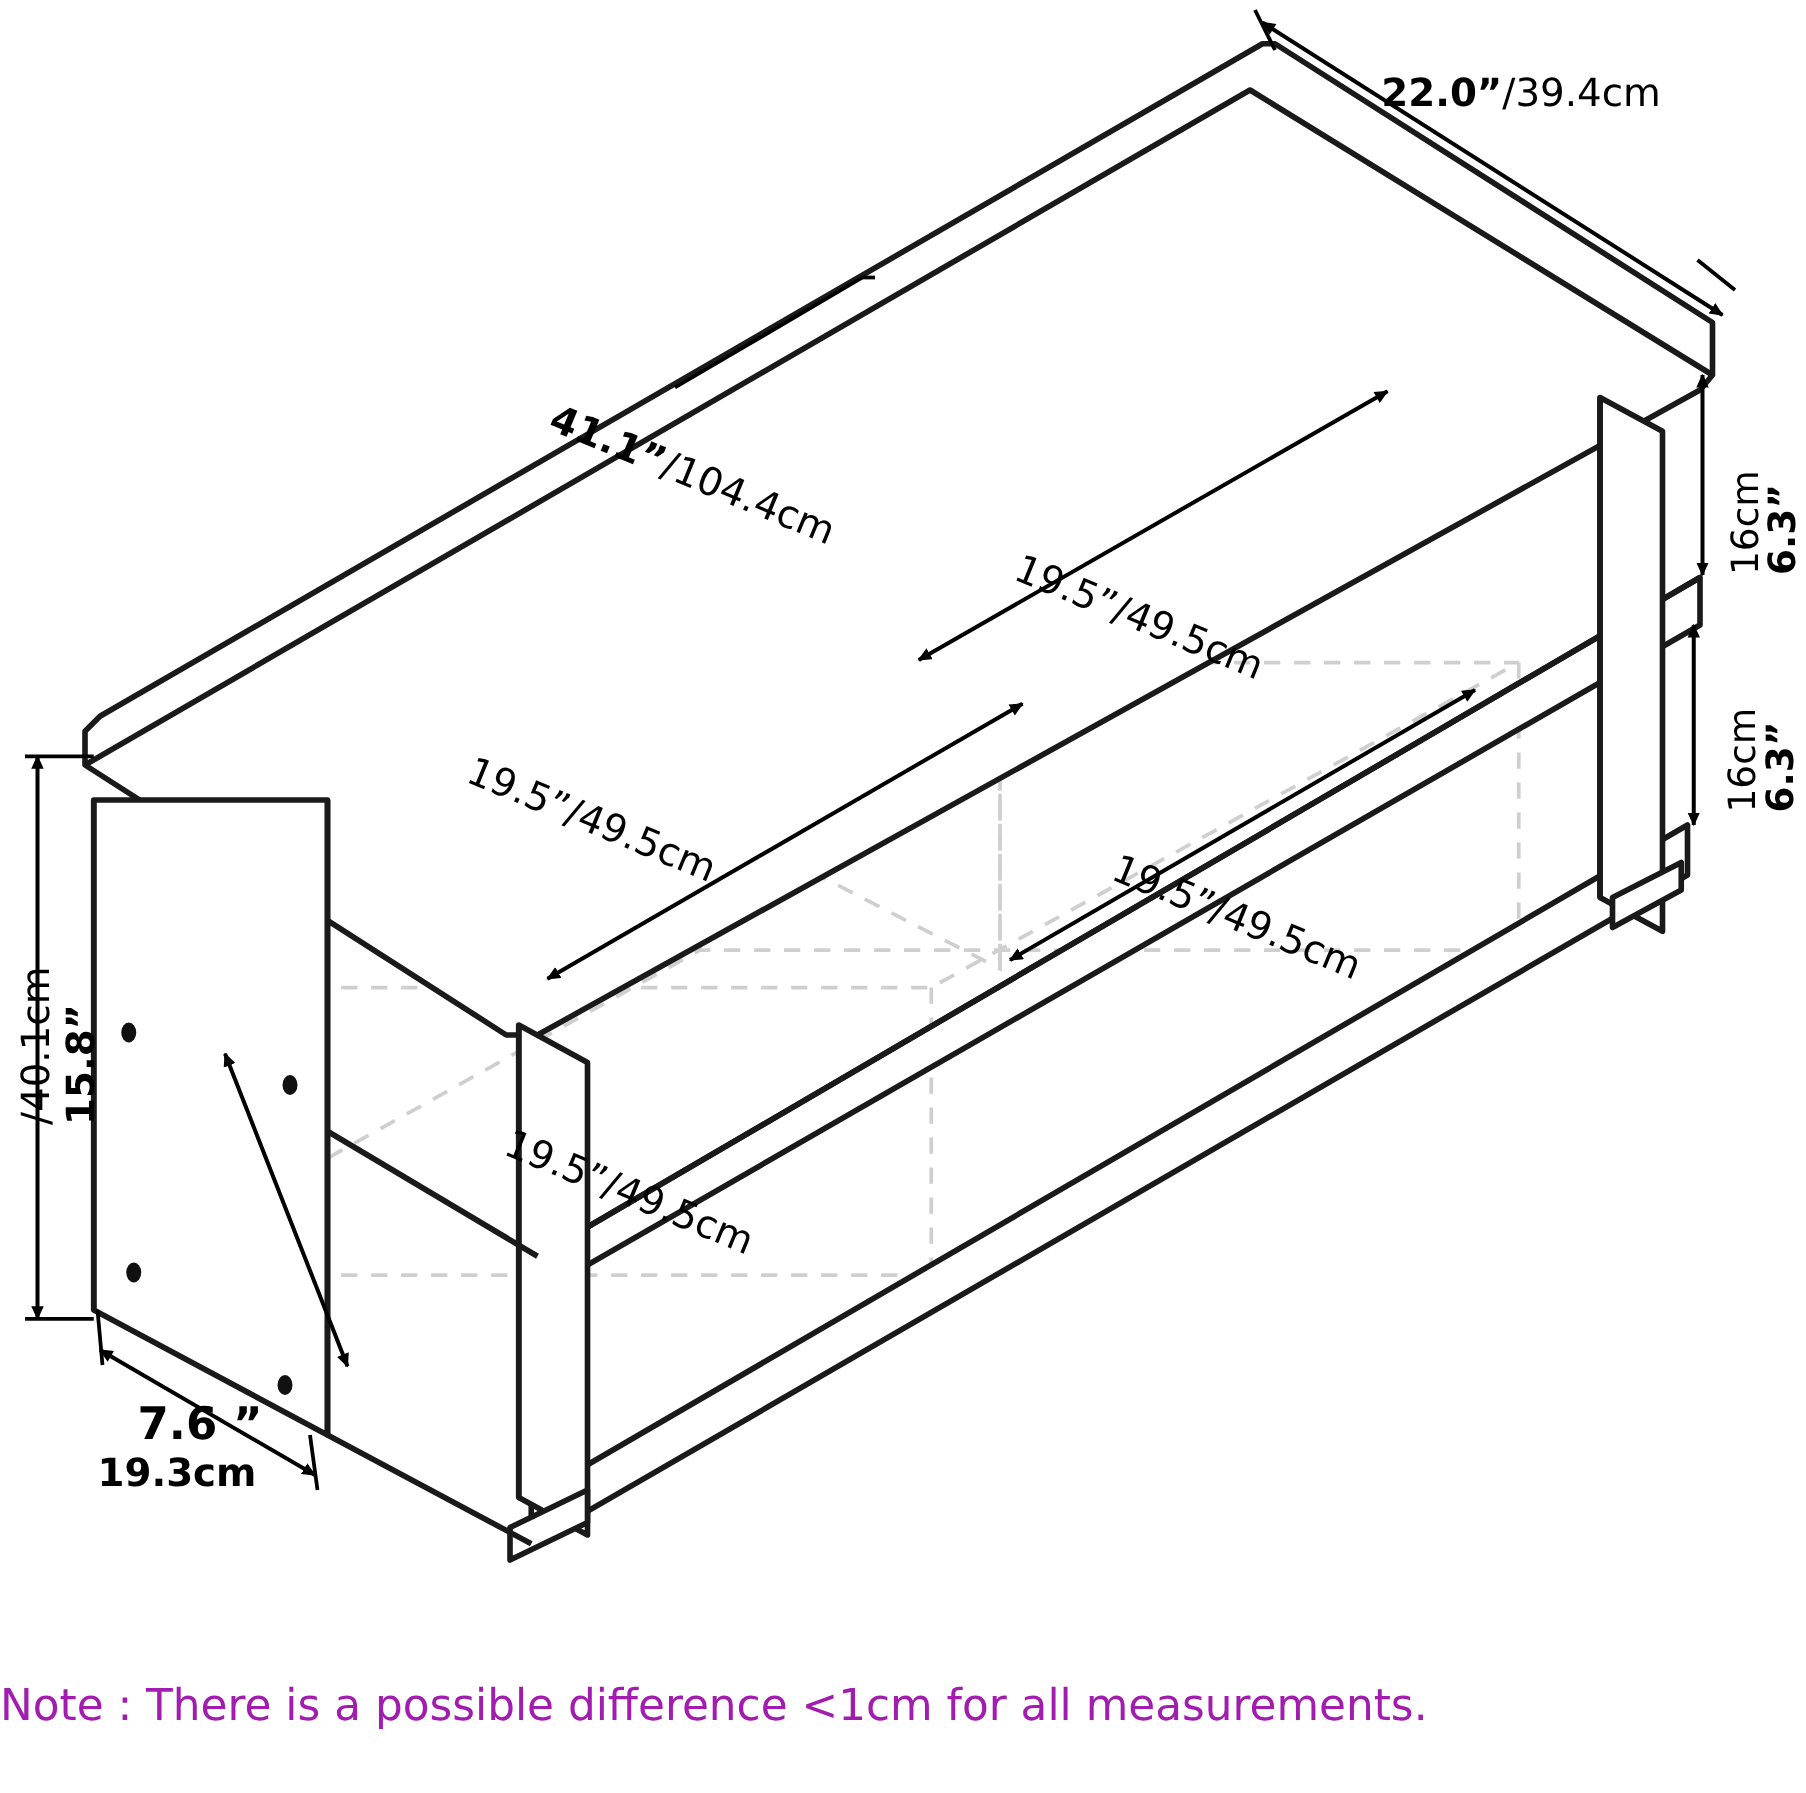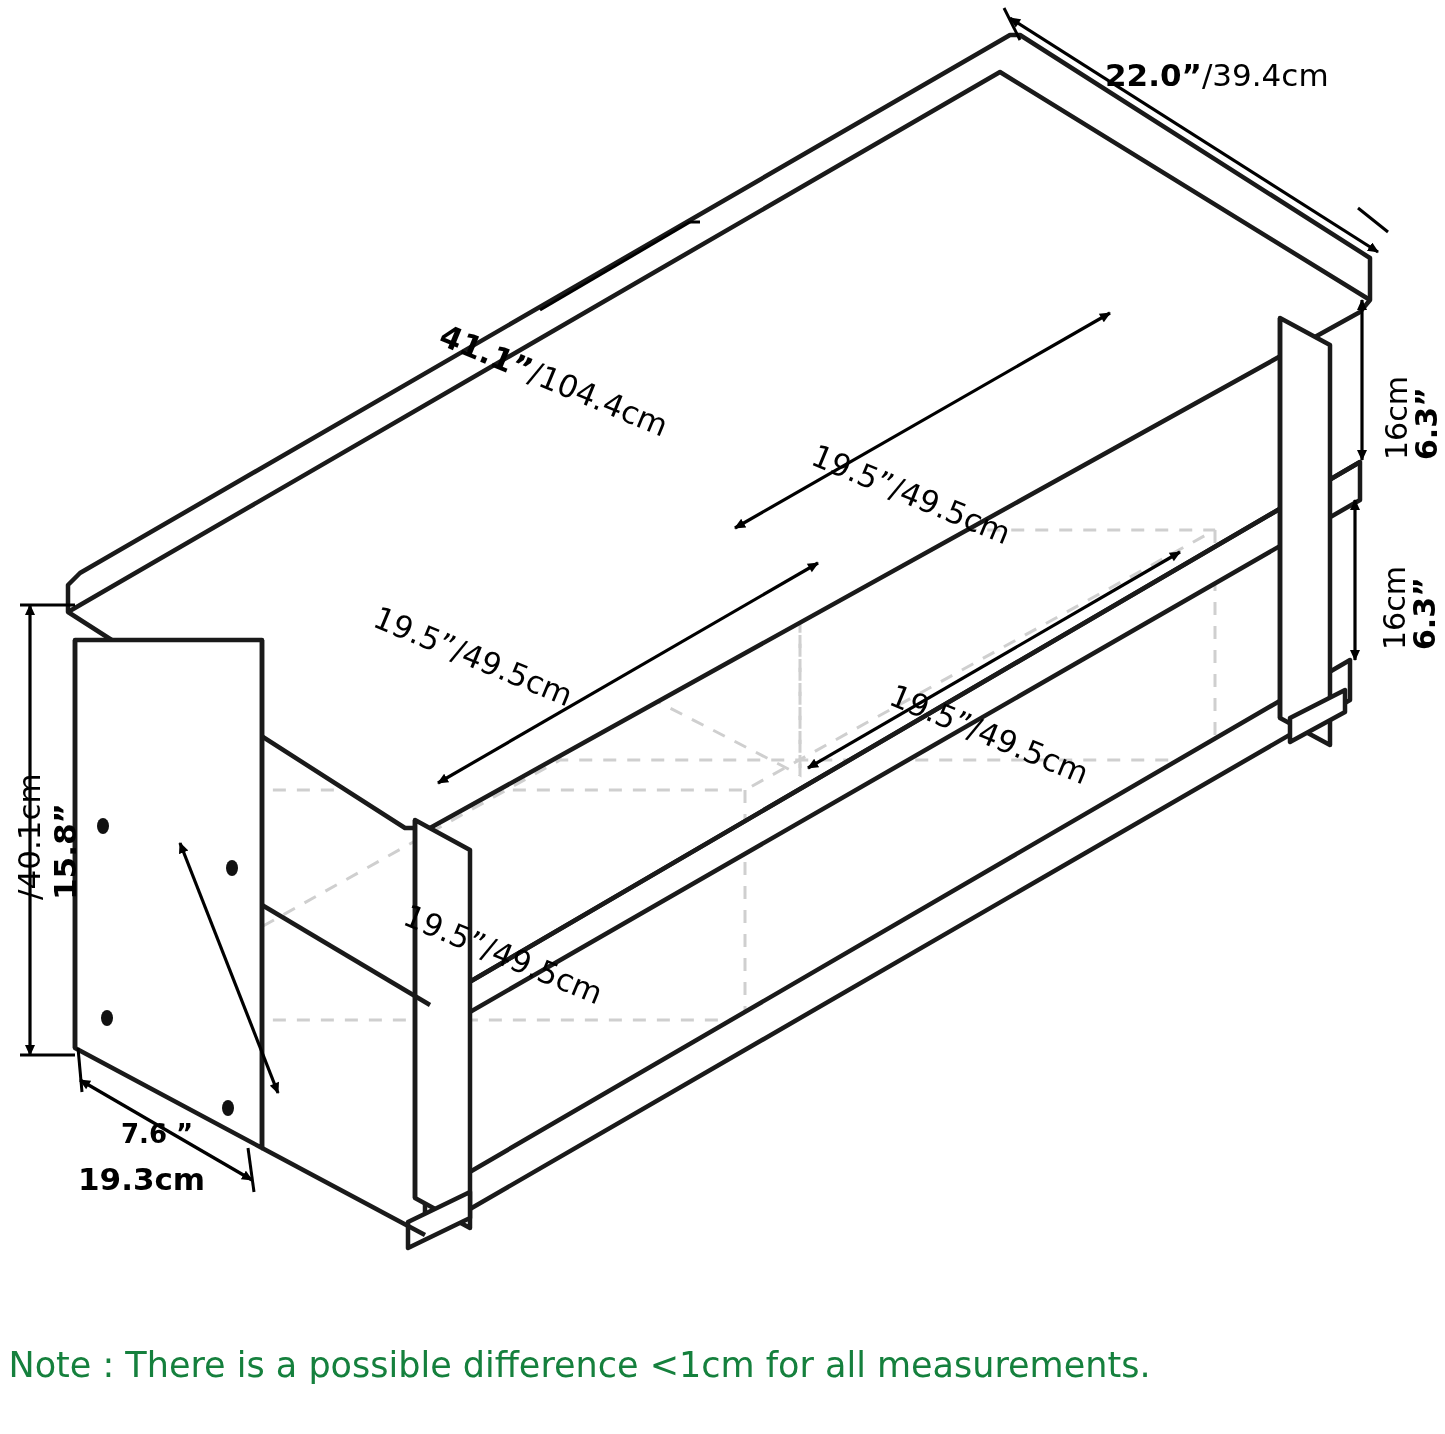--- a/index.html
+++ b/index.html
@@ -32,24 +32,23 @@
     line-height: 1.12;
   }
   .dim-label .bold {
     font-weight: bold;
   }
   .note {
     position: absolute;
     left: 0;
     top: 1345px;
     width: 1159px;
-    text-align: center;
     font-family: "DejaVu Sans", sans-serif;
     font-size: 35px;
-    color: #15803d;
+    color: #a21caf;
   }
   .rot-90 {
     transform: rotate(-90deg);
     transform-origin: left top;
   }
   .rot-p22 {
     transform: rotate(22.5deg);
     transform-origin: left top;
   }
 </style>
@@ -180,21 +179,21 @@
 
   <div class="dim-label" style="left:0px; top:0px; font-size:31px;">
     <div class="rot-90" style="position:absolute; left:48px; top:900px;">
       <span class="bold">15.8”</span>
     </div>
     <div class="rot-90" style="position:absolute; left:12px; top:900px;">
       <span>/40.1cm</span>
     </div>
   </div>
 
-  <div class="dim-label" style="left:121px; top:1120px; font-size:26px;">
+  <div class="dim-label" style="left:110px; top:1120px; font-size:36px;">
     <span class="bold">7.6 ”</span>
   </div>
   <div class="dim-label" style="left:78px; top:1162px; font-size:31px;font-weight:bold;">
     <span>19.3cm</span>
   </div>
 
   <div class="dim-label rot-p22" style="left:820px; top:438px; font-size:31px;">
     <span>19.5”/49.5cm</span>
   </div>
 

